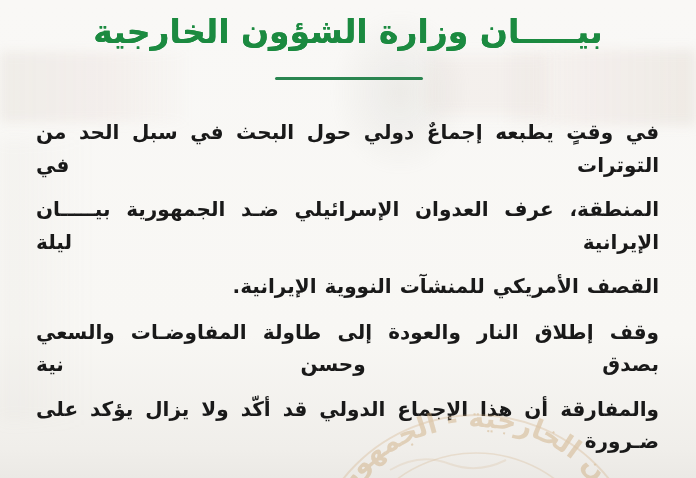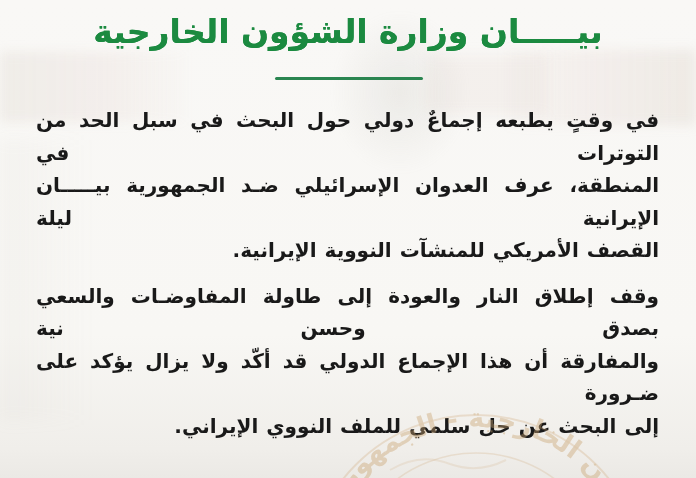--- a/index.html
+++ b/index.html
@@ -70,20 +70,21 @@
     font-size:20px;
     font-weight:700;
     line-height:32.5px;
   }
   .para{margin:0 0 13px 0;}
   .para.p2{margin-top:12px;}
   .line{
     text-align:justify;
     text-align-last:justify;
     word-spacing:1px;
+    margin-top:12px;
   }
   .line.last{
     text-align:left;
     text-align-last:right;
   }
 
   .seal{
     position:absolute;
     left:0;top:0;width:696px;height:478px;
     pointer-events:none;

